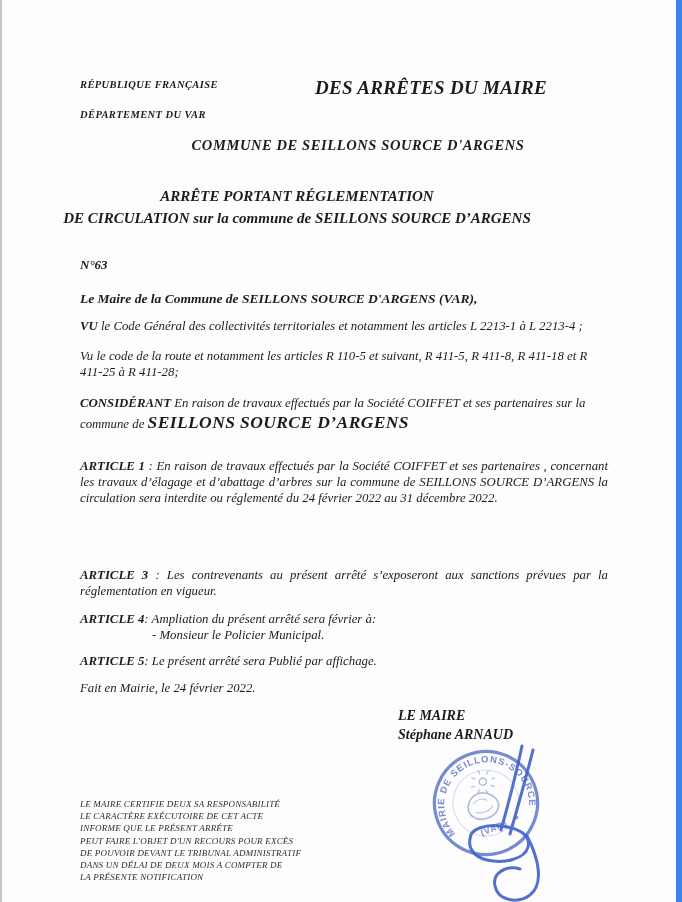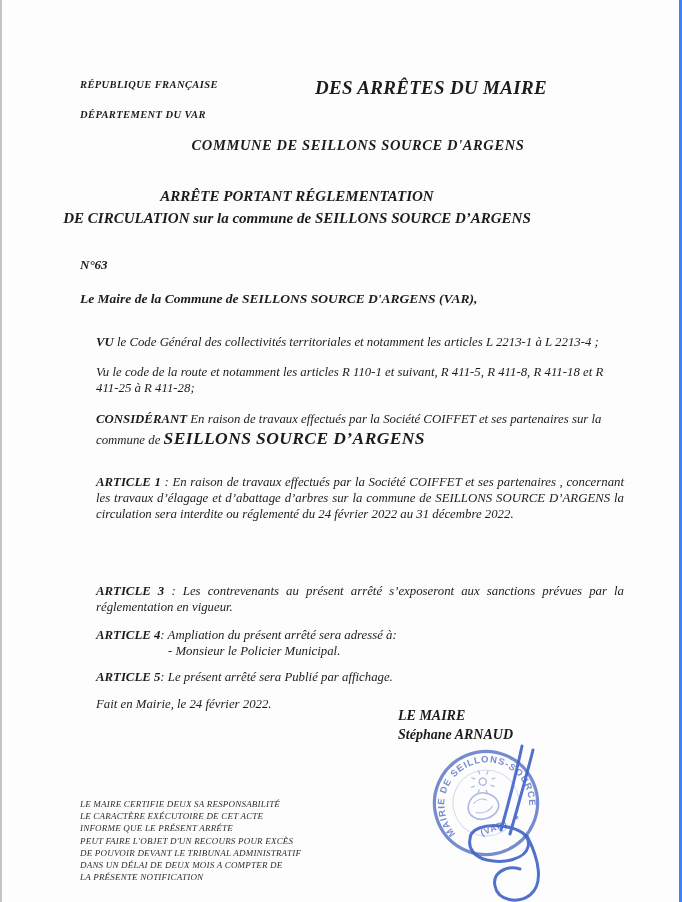--- a/index.html
+++ b/index.html
@@ -5,34 +5,34 @@
   html,body{margin:0;padding:0;background:#ffffff;}
   .page{
     position:relative;
     width:682px;height:902px;
     background:#fdfdfd;
     overflow:hidden;
     font-family:"Liberation Serif","DejaVu Serif",serif;
     font-style:italic;
     color:#1c1c1c;
     border-left:2px solid #c7c5c2;
-    border-right:3px solid #3b82f6;
+    border-right:6px solid #3b82f6;
     box-sizing:border-box;
   }
   .abs{position:absolute;}
   
   .hdr-left{left:78px;top:79px;font-weight:bold;font-size:10.5px;letter-spacing:.4px;}
   .hdr-left .l2{margin-top:19px;font-style:italic;}
   .registre{left:268px;top:74px;width:322px;text-align:center;font-weight:bold;font-size:19px;line-height:27.5px;letter-spacing:.3px;}
   .commune{left:26px;top:137px;width:660px;text-align:center;font-weight:bold;font-size:14.5px;letter-spacing:.6px;}
   .doc-title{left:0;top:186px;width:590px;text-align:center;font-weight:bold;font-size:15px;line-height:21.5px;}
   
   .num{left:78px;top:257px;font-weight:bold;font-size:13px;}
   .maire-line{left:78px;top:291px;font-weight:bold;font-size:13.5px;}
-  .body{left:78px;width:528px;font-size:12.8px;line-height:16.2px;margin:16px;}
+  .body{left:78px;width:528px;font-size:12.8px;line-height:16.2px;margin:0;}
   .just{text-align:justify;text-align-last:left;}
   .vu1{top:318px;}
   .vu2{top:348px;}
   .considerant{top:393px;line-height:21px;}
   .considerant .big{font-size:17.5px;font-weight:bold;line-height:1;letter-spacing:.4px;}
   .artlabel{font-weight:bold;text-decoration-thickness:1.3px;text-underline-offset:2px;}
   .art1{top:458px;}
   .art2{top:522px;}
   .art3{top:567px;}
   .art4{top:611px;}
@@ -64,30 +64,30 @@
   <div class="abs doc-title">
     <div>ARRÊTE PORTANT RÉGLEMENTATION</div>
     <div>DE CIRCULATION  sur la commune de SEILLONS SOURCE D’ARGENS</div>
   </div>
 
   <div class="abs num">N°63</div>
   <div class="abs maire-line">Le Maire de la Commune de SEILLONS SOURCE D'ARGENS (VAR),</div>
 
   <p class="abs body vu1"><b>VU</b><span> le Code Général des collectivités territoriales et notamment les articles L 2213-1 à L 2213-4 ;</span></p>
 
-  <p class="abs body vu2">Vu le code de la route et notamment les articles R 110-1 et suivant, R 411-5, R 411-8, R 411-18 et R 411-25 à R 411-28;</p>
+  <p class="abs body vu2">Vu le code de la route et notamment les articles R 110-5 et suivant, R 411-5, R 411-8, R 411-18 et R 411-25 à R 411-28;</p>
 
   <p class="abs body considerant"><b>CONSIDÉRANT</b><span>  En raison de travaux effectués par la Société COIFFET et ses partenaires  sur la</span><br><span>commune de </span><span class="big">SEILLONS SOURCE D’ARGENS</span></p>
 
   <p class="abs body just art1"><span class="artlabel">ARTICLE 1</span><span> : </span><span>En raison de travaux effectués par la Société COIFFET et ses partenaires , concernant les travaux  d’élagage et d’abattage d’arbres sur la commune de SEILLONS SOURCE D’ARGENS la circulation sera interdite ou réglementé  du  24 février 2022  au 31 décembre 2022.</span></p>
 
 
   <p class="abs body just art3"><span class="artlabel">ARTICLE 3</span><span> : </span><span>Les contrevenants au présent arrêté s’exposeront aux sanctions prévues par la réglementation en vigueur.</span></p>
 
-  <p class="abs body art4"><span class="artlabel">ARTICLE 4</span><span>: </span><span>Ampliation du présent arrêté sera adressé à:</span><span class="sub">-  Monsieur le Policier Municipal.</span></p>
+  <p class="abs body art4"><span class="artlabel">ARTICLE 4</span><span>: </span><span>Ampliation du présent arrêté sera février à:</span><span class="sub">-  Monsieur le Policier Municipal.</span></p>
 
   <p class="abs body art5"><span class="artlabel">ARTICLE 5</span><span>: </span><span>Le présent arrêté sera Publié par affichage.</span></p>
 
   <p class="abs body fait">Fait en Mairie, le 24 février 2022.</p>
 
   <div class="abs sigblock">
     <div>LE MAIRE</div>
     <div>Stéphane ARNAUD</div>
   </div>
 

